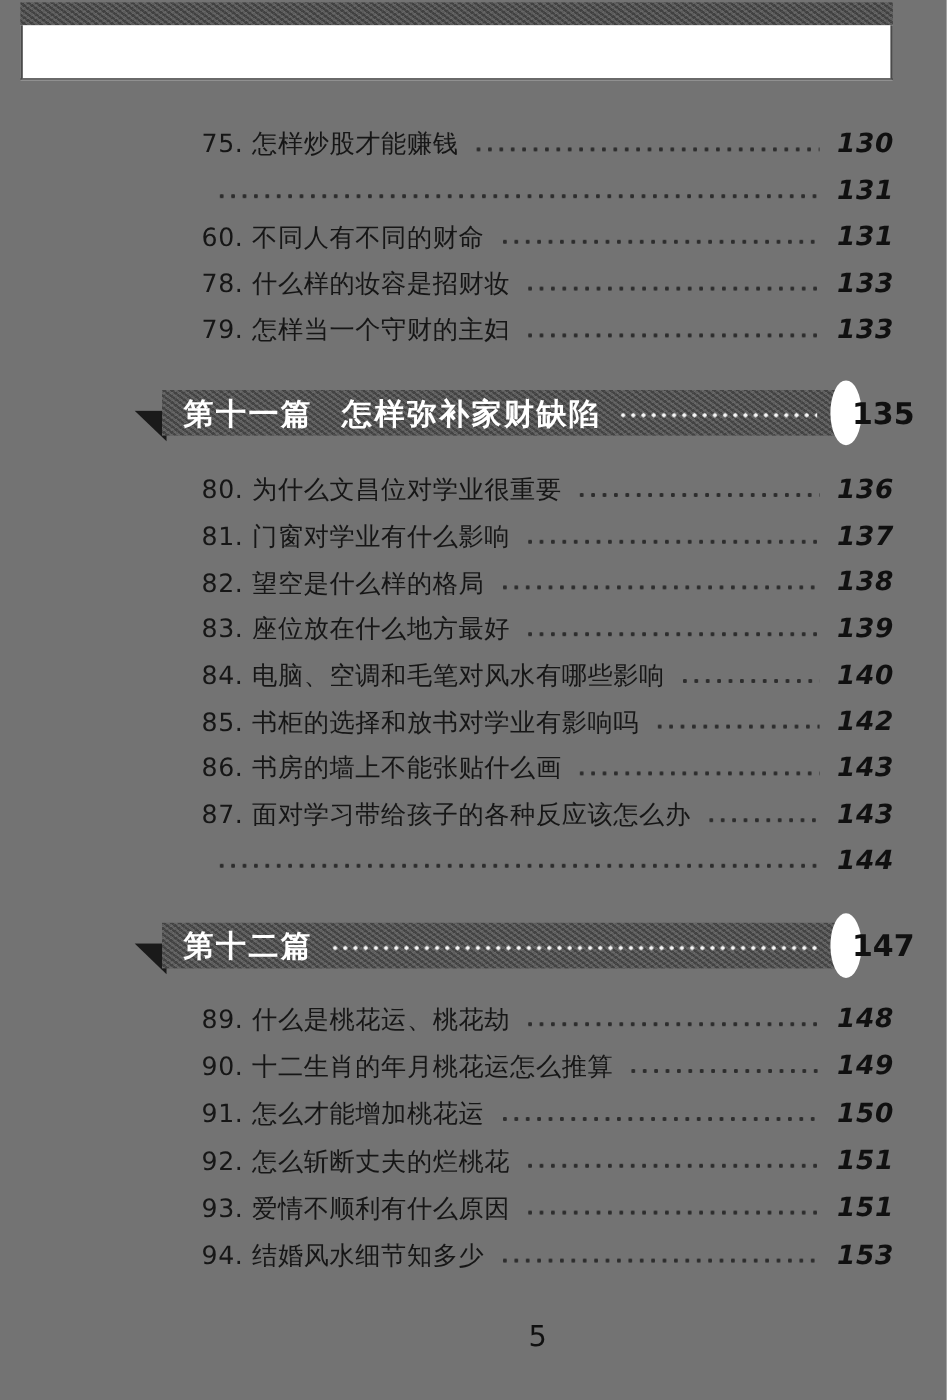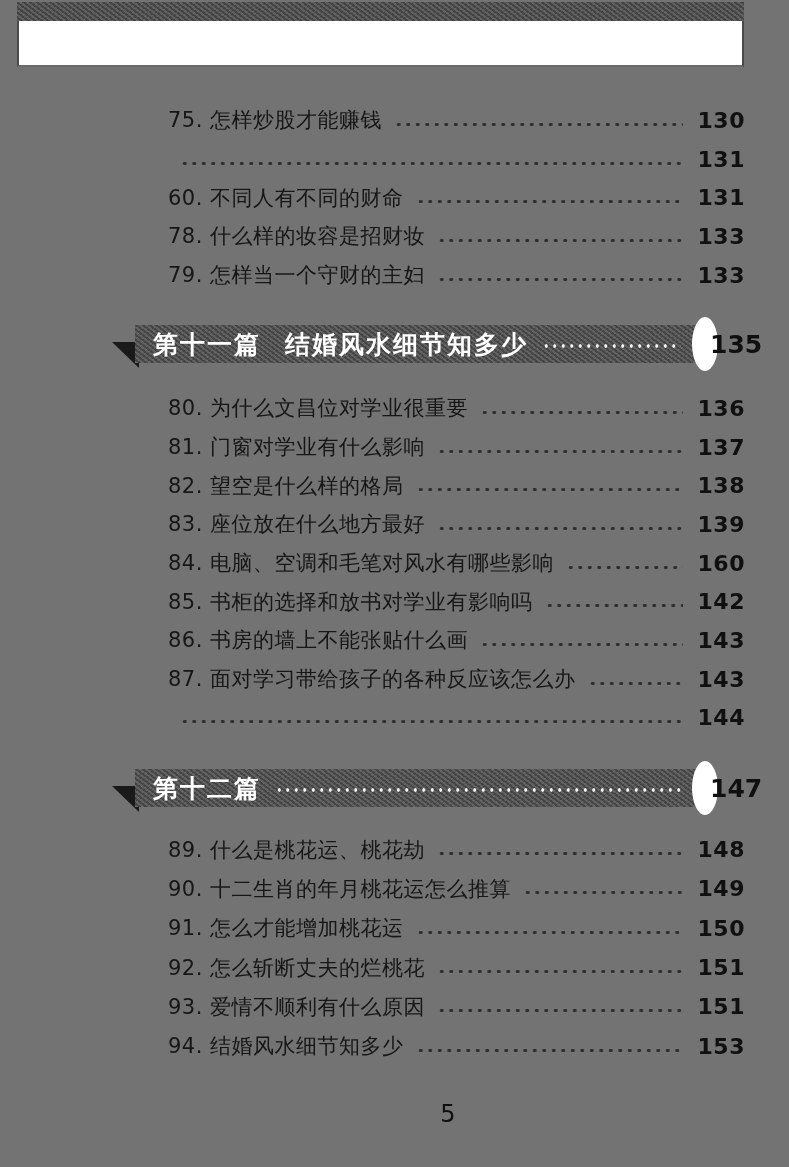--- a/index.html
+++ b/index.html
@@ -40,20 +40,21 @@
   }
   .leader{
     flex:1;height:5px;align-self:center;transform:translateY(4px);
     margin:0 10px 0 12px;
     background-image:radial-gradient(circle, #2d2d2d 1.6px, transparent 2px);
     background-size:9.5px 5px;background-repeat:repeat-x;
   }
   .toc-page{
     width:52px;text-align:right;font-size:22px;font-weight:600;color:#101010;
     letter-spacing:0.5px;
+    font-style:italic;
   }
 
   
   .band-row{position:absolute;left:112px;width:664px;height:38px;}
   #band1{top:325px;}
   #band2{top:769px;}
   .band-fold{
     position:absolute;left:0;top:17px;width:27px;height:26px;
     background:#1a1a1a;
     clip-path:polygon(0 0,100% 0,100% 100%);
@@ -120,21 +121,21 @@
         <span class="toc-title">79. 怎样当一个守财的主妇</span>
         <span class="leader"></span>
         <span class="toc-page">133</span>
       </div>
     </div>
 
   <div class="band-row" id="band1">
     <div class="band-fold"></div>
     <div class="band-bar">
       <span class="band-label">第十一篇</span>
-      <span class="band-title">结婚风水细节知多少</span>
+      <span class="band-title">怎样弥补家财缺陷</span>
       <span class="band-leader"></span>
     </div>
     <span class="band-page">135</span>
   </div>
 
   <div class="toc-group" id="group2">
       <div class="toc-row">
         <span class="toc-title">80. 为什么文昌位对学业很重要</span>
         <span class="leader"></span>
         <span class="toc-page">136</span>
@@ -150,21 +151,21 @@
         <span class="toc-page">138</span>
       </div>
       <div class="toc-row">
         <span class="toc-title">83. 座位放在什么地方最好</span>
         <span class="leader"></span>
         <span class="toc-page">139</span>
       </div>
       <div class="toc-row">
         <span class="toc-title">84. 电脑、空调和毛笔对风水有哪些影响</span>
         <span class="leader"></span>
-        <span class="toc-page">160</span>
+        <span class="toc-page">140</span>
       </div>
       <div class="toc-row">
         <span class="toc-title">85. 书柜的选择和放书对学业有影响吗</span>
         <span class="leader"></span>
         <span class="toc-page">142</span>
       </div>
       <div class="toc-row">
         <span class="toc-title">86. 书房的墙上不能张贴什么画</span>
         <span class="leader"></span>
         <span class="toc-page">143</span>

